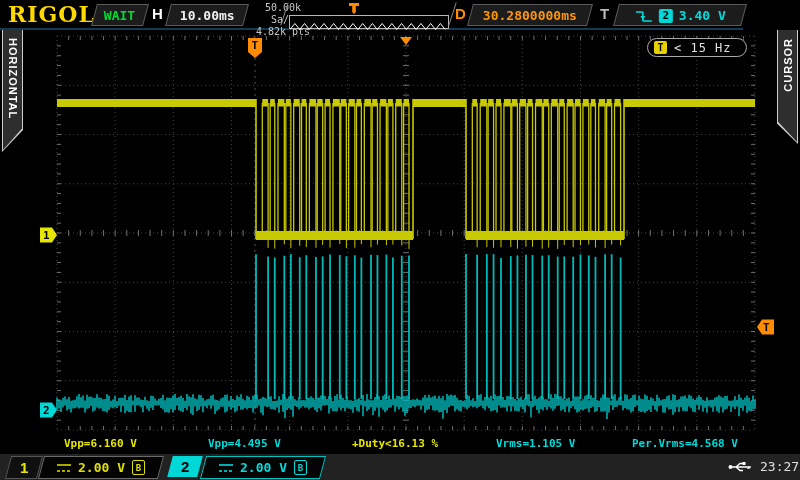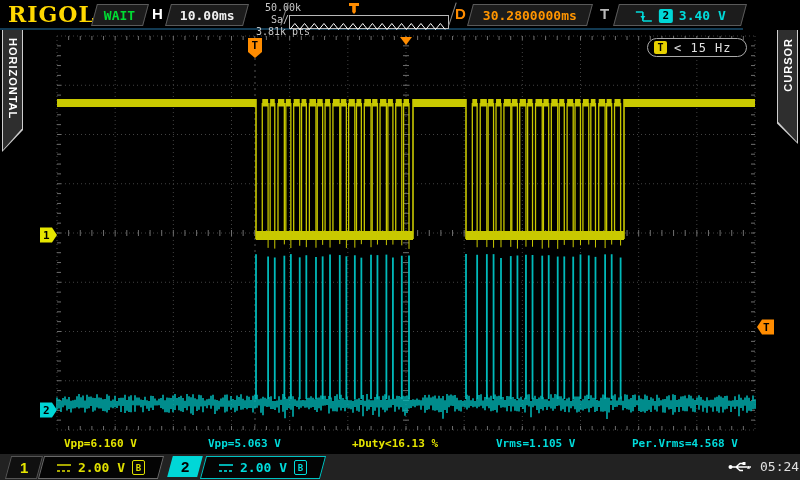--- a/index.html
+++ b/index.html
@@ -98,21 +98,21 @@
   </div>
 
   <div class="h-label">H</div>
 
   <div class="hbox tb-box">
     <span>10.00ms</span>
   </div>
 
   <div class="rates">
     <div>50.00k Sa/s</div>
-    <div>3.81k pts</div>
+    <div>4.82k pts</div>
   </div>
 
   <div class="diag" style="left:284px"></div>
 
   <div class="preview">
     <svg width="156" height="10">
       <polyline id="sawtooth" fill="none" stroke="#ffffff" stroke-width="1" points="0,8.5 4.85,2.5 9.7,8.5 14.549999999999999,2.5 19.4,8.5 24.25,2.5 29.099999999999998,8.5 33.949999999999996,2.5 38.8,8.5 43.65,2.5 48.5,8.5 53.349999999999994,2.5 58.199999999999996,8.5 63.05,2.5 67.89999999999999,8.5 72.75,2.5 77.6,8.5 82.44999999999999,2.5 87.3,8.5 92.14999999999999,2.5 97,8.5 101.85,2.5 106.69999999999999,8.5 111.55,2.5 116.39999999999999,8.5 121.24999999999999,2.5 126.1,8.5 130.95,2.5 135.79999999999998,8.5 140.64999999999998,2.5 145.5,8.5 150.35,2.5 155.2,8.5 "></polyline>
     </svg>
   </div>
   <svg class="pv-tmark" viewBox="0 0 12 13">
@@ -681,21 +681,21 @@
     <text x="763" y="301" fill="#000" font-size="11" font-weight="bold" font-family="DejaVu Sans Mono, monospace">T</text>
   </svg>
 
 <div class="freq-badge">
   <div class="freq-icon">T</div>
   <div class="freq-text">&lt; 15 Hz</div>
 </div>
 
 <div class="meas-row">
   <span class="meas-item" style="color: rgb(230, 230, 0); left: 64px;">Vpp=6.160 V</span>
-  <span class="meas-item" style="color: rgb(0, 220, 220); left: 208px;">Vpp=5.063 V</span>
+  <span class="meas-item" style="color: rgb(0, 220, 220); left: 208px;">Vpp=4.495 V</span>
   <span class="meas-item" style="color: rgb(230, 230, 0); left: 352px;">+Duty&lt;16.13 %</span>
   <span class="meas-item" style="color: rgb(0, 220, 220); left: 496px;">Vrms=1.105 V</span>
   <span class="meas-item" style="color: rgb(0, 220, 220); left: 632px; text-align: right;">Per.Vrms=4.568 V</span>
 </div>
 
 <div class="botbar">
   <div class="ch-tab ch1-tab">
     <span>1</span>
   </div>
   <div class="ch-info ch1-info">
@@ -723,14 +723,14 @@
     </div>
   </div>
 
   <svg class="usb" width="24" height="12">
     <circle cx="2.5" cy="6" r="2" fill="#fff"></circle>
     <path d="M4 6 H19 M8 6 L12 2.5 H15 M8 6 L12 9.5 H15" stroke="#fff" stroke-width="1.4" fill="none"></path>
     <rect x="14.5" y="1" width="3" height="3" fill="#fff"></rect>
     <path d="M19 3.5 h3 l-1.5 -3 z" fill="#fff" transform="translate(0,4.2)"></path>
     <path d="M19 6 l4 0" stroke="#fff" stroke-width="1.4"></path>
   </svg>
-  <div class="clock">05:24</div>
+  <div class="clock">23:27</div>
 </div>
 
 </body></html>

